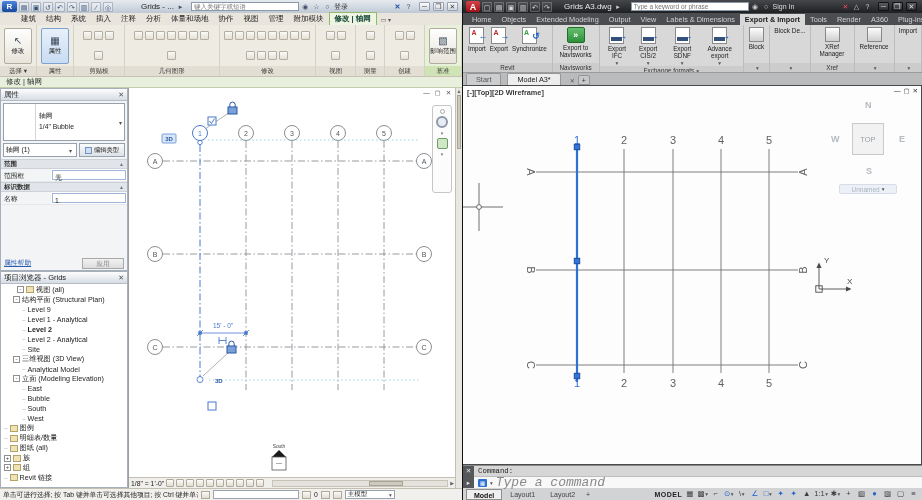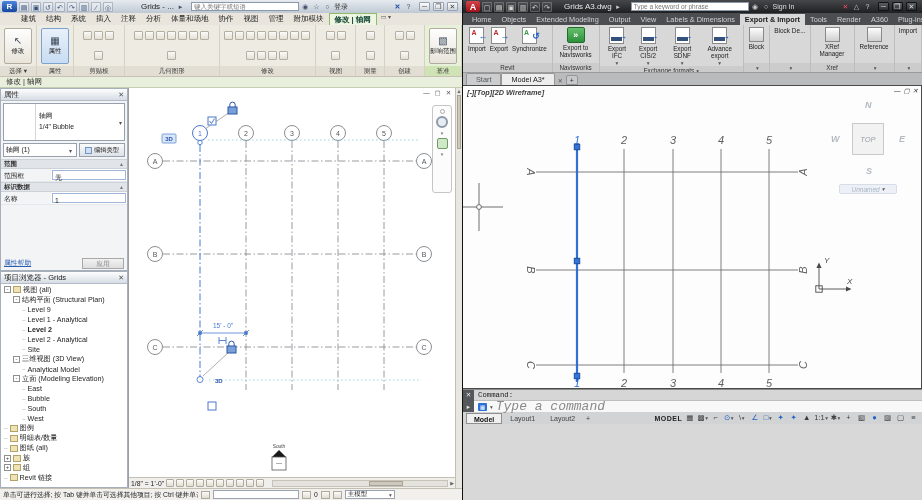--- a/index.html
+++ b/index.html
@@ -17,21 +17,21 @@
   .rv-title { margin-left:26px; white-space:nowrap; color:#222; }
   .tb-search { height:9px; background:#fff; border:1px solid #8b98a8; display:flex; align-items:center; }
   .tb-search input { border:0; outline:0; width:100%; font-size:6.5px; color:#666; padding:0 2px; background:transparent; font-family:inherit; }
   .rv-search { width:108px; margin-left:4px; }
   .tb-ico { font-size:7px; color:#43506b; width:9px; text-align:center; }
   .tb-signin { font-size:7px; color:#333; }
   .win-btns { display:flex; gap:3px; margin-left:4px; padding-right:2px; }
   .win-btn { width:11px; height:9px; font-size:7px; line-height:8px; text-align:center; color:#444; background:linear-gradient(#fdfdfd,#cfd6de); border:1px solid #96a0ae; border-radius:1px; }
   .spacer { flex:1; }
 
-  .rv-tabrow { height:12px; background:#e9e5dc; display:flex; padding-left:16px; font-size:7.5px; }
+  .rv-tabrow { height:12px; background:#e9e5dc; display:flex; align-items:flex-end; padding-left:16px; font-size:7.5px; }
   .rv-tab { padding:1px 5px 1px; color:#222; white-space:nowrap; }
   .rv-tab.active { background:#eef5e3; border:1px solid #8fbb6d; border-bottom:none; font-weight:bold; color:#143; }
   .rv-tab-extra { font-size:6px; color:#555; padding:0 4px 2px; }
 
   #rv-ribbon { height:52px; display:flex; background:#eeebe3; border-bottom:1px solid #c6c1b4; }
   .rv-panel { display:flex; flex-direction:column; border-right:1px solid #d6d1c5; }
   .rv-panel.ctx { background:#e7f1da; }
   .rv-panel-body { flex:1; display:flex; align-items:center; justify-content:center; flex-wrap:wrap; gap:2px; padding:2px 4px; max-width:96px; }
   .rv-panel-label { height:10px; font-size:6.5px; text-align:center; color:#3c3c3c; background:#e2ded3; line-height:10px; white-space:nowrap; padding:0 3px; }
   .rv-panel.ctx .rv-panel-label { background:#cfe3b5; }
@@ -110,25 +110,25 @@
   .doc-ico .mark { position:absolute; left:1px; top:1px; font-size:7px; font-weight:bold; color:#c0272d; line-height:7px; }
   .doc-ico .mark.green { color:#3a9b44; }
   .doc-ico .arrow { position:absolute; right:-4px; top:4px; color:#1f62c9; font-weight:bold; font-size:9px; line-height:9px; }
   .doc-ico .badge { position:absolute; left:1px; bottom:2px; width:11px; height:4px; background:#35507a; }
   .nv-ico { width:18px; height:16px; background:linear-gradient(#66c06e,#2f8f3a); border:1px solid #1f6f2a; border-radius:2px; color:#fff; font-size:9px; font-weight:bold; text-align:center; line-height:15px; }
   .blk-ico { width:15px; height:15px; background:linear-gradient(#fdfdfd,#cfcfcf); border:1px solid #888; }
   .ac-panel-title { height:9px; flex:0 0 9px; background:#cccccc; font-size:6.3px; color:#333; display:flex; align-items:center; justify-content:center; gap:2px; white-space:nowrap; padding:0 4px; }
   .ac-collapsed-lbl { font-size:6.5px; color:#222; padding:2px 4px 0; white-space:nowrap; }
   .caret { font-size:5.5px; color:#555; }
   .ac-filetabs { height:12px; background:#b9bbbd; display:flex; align-items:flex-end; padding-left:3px; font-size:7.3px; }
-  .ac-filetab { padding:1px 9px; background:#cbcdcf; border:1px solid #969696; border-bottom:none; border-radius:2px 2px 0 0; color:#555; margin-right:0; white-space:nowrap; }
+  .ac-filetab { padding:1px 9px; background:#cbcdcf; border:1px solid #969696; border-bottom:none; border-radius:2px 2px 0 0; color:#555; margin-right:6px; white-space:nowrap; }
   .ac-filetab.active { background:#ededed; color:#1b1b1b; }
   .ac-newtab { width:12px; height:10px; background:#c6c8ca; border:1px solid #969696; border-radius:2px 2px 0 0; font-size:7px; text-align:center; line-height:9px; color:#333; }
 
-  .ac-canvas { position:relative; height:304px; background:#fdfdfd; border:1px solid #4a4a4a; border-left:none;font-style:italic; }
+  .ac-canvas { position:relative; height:380px; background:#fdfdfd; border:1px solid #4a4a4a; border-left:none; }
   .ac-vplabel { position:absolute; left:4px; top:2px; font-size:7.3px; color:#3a3a3a; font-weight:bold; z-index:3; }
   .ac-win-ctl { position:absolute; right:3px; top:1px; display:flex; gap:3px; font-size:6.5px; color:#333; z-index:3; }
   .viewcube { position:absolute; right:14px; top:14px; width:78px; height:78px; z-index:3; }
   .vc-letter { position:absolute; font-size:9px; color:#b4bac2; font-weight:bold; }
   .vc-top { position:absolute; left:23px; top:23px; width:32px; height:32px; background:#f2f2f2; border:1px solid #c9c9c9; font-size:7.5px; color:#9aa2ac; display:flex; align-items:center; justify-content:center; }
   .vc-unnamed { position:absolute; left:10px; top:84px; width:58px; height:10px; background:#edf1f7; border:1px solid #d6dde8; border-radius:2px; font-size:6.5px; color:#a9b4c4; display:flex; align-items:center; justify-content:center; gap:2px; }
 
   .ac-command { height:22px; position:relative; background:#c9c9c9; border-top:1px solid #8a8a8a; }
   .cmd-gutter { position:absolute; left:0; top:0; width:11px; height:22px; background:#55585b; color:#e8e8e8; font-size:6.5px; display:flex; flex-direction:column; align-items:center; justify-content:space-between; padding:1px 0; }
   .cmd-history { height:11px; background:#d6d6d6; border-bottom:1px solid #bdbdbd; font-size:7.3px; color:#1b1b1b; font-family:"Liberation Mono", monospace; display:flex; align-items:center; padding-left:15px; }
@@ -340,21 +340,21 @@
             <span class="apply-btn">应用</span>
           </div>
         </div>
 
         <div class="sp-panel" id="rv-browser">
           <div class="sp-header">
             <span>项目浏览器 - Grids</span>
             <span class="sp-x">✕</span>
           </div>
           <div id="rv-tree">
-              <div class="tree-row" style="padding-left: 3px;">
+              <div class="tree-row" style="padding-left: 16px;">
                 <span class="expander">-</span>
                 <span class="tree-ico"></span>
                 <span class="lbl">视图 (all)</span>
               </div>
               <div class="tree-row" style="padding-left: 12px;">
                 <span class="expander">-</span>
                 <span class="lbl">结构平面 (Structural Plan)</span>
               </div>
               <div class="tree-row" style="padding-left: 21px;">
                 <span class="tree-line" style="font-size: 5px; margin-right: 2px;">─</span>

